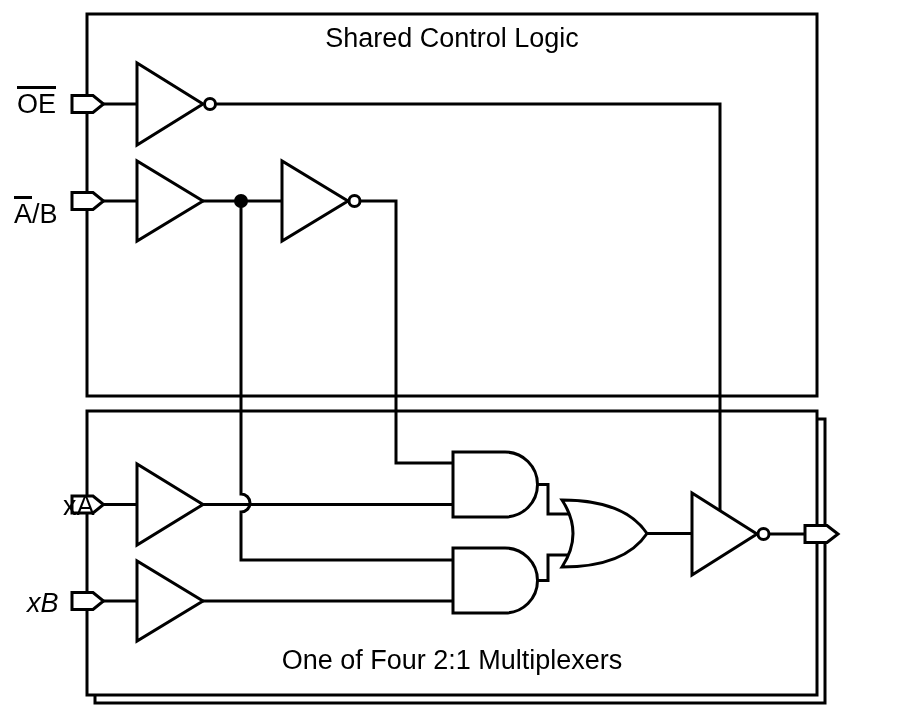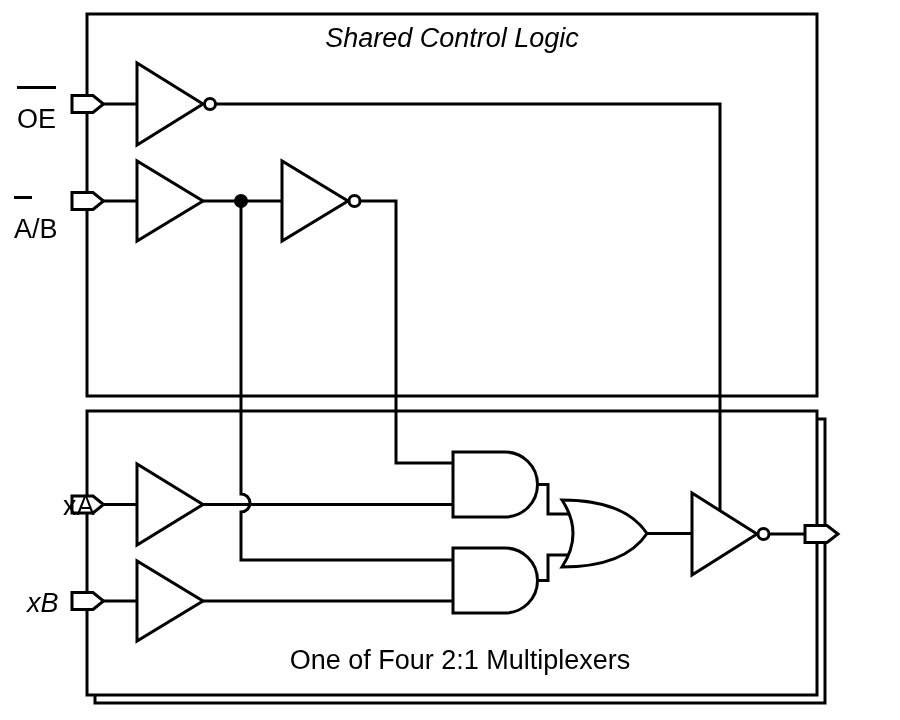--- a/index.html
+++ b/index.html
@@ -5,21 +5,21 @@
   html,body{margin:0;padding:0;background:#ffffff;}
   .stage{position:relative;width:900px;height:720px;background:#ffffff;overflow:hidden;
          font-family:"Liberation Sans",sans-serif;}
   .stage svg{position:absolute;left:0;top:0;}
   .bx{fill:#ffffff;stroke:#000000;stroke-width:3;}
   .w{fill:none;stroke:#000000;stroke-width:3;}
   .g{fill:#ffffff;stroke:#000000;stroke-width:3;stroke-linejoin:miter;}
   .dot{fill:#000000;stroke:none;}
   .lbl{position:absolute;font-size:27px;line-height:1.1;color:#000;white-space:nowrap;}
   .title{text-align:center;}
-  .ovl{display:inline-block;border-top:3px solid #000;padding-top:16px;}
+  .ovl{display:inline-block;border-top:3px solid #000;padding-top:1px;}
 </style>
 </head>
 <body>
 
 <div class="stage">
 
   <svg width="900" height="720" viewBox="0 0 900 720">
 
     <rect class="bx" x="95" y="419" width="730" height="284"></rect>
 
@@ -58,23 +58,23 @@
     <circle class="dot" cx="241" cy="201" r="7"></circle>
 
     <path class="g" d="M72,95.5 H93 L103.5,104 L93,112.5 H72 Z"></path>
     <path class="g" d="M72,192.5 H93 L103.5,201 L93,209.5 H72 Z"></path>
     <path class="g" d="M72,496 H93 L103.5,504.5 L93,513 H72 Z"></path>
     <path class="g" d="M72,592.5 H93 L103.5,601 L93,609.5 H72 Z"></path>
 
     <path class="g" d="M805,525.5 H827 L838,534 L827,542.5 H805 Z"></path>
   </svg>
 
-  <div class="lbl title" style="left:87px;top:24px;width:730px;font-style:italic;">Shared Control Logic</div>
+  <div class="lbl title" style="left:87px;top:24px;width:730px;">Shared Control Logic</div>
 
-  <div class="lbl title" style="left:87px;top:646px;width:730px;margin-left:8px;">One of Four 2:1 Multiplexers</div>
+  <div class="lbl title" style="left:87px;top:646px;width:730px;">One of Four 2:1 Multiplexers</div>
 
   <div class="lbl" style="left:17px;top:86px;"><span class="ovl">OE</span></div>
 
   <div class="lbl" style="left:14px;top:196px;"><span class="ovl">A</span><span>/B</span></div>
 
   <div class="lbl" style="left:27px;top:492px;margin-left:36px;">xA</div>
 
   <div class="lbl" style="left:27px;top:589px;font-style:italic;">xB</div>
 
   <div class="lbl" style="left:901px;top:521px;">xY</div>

